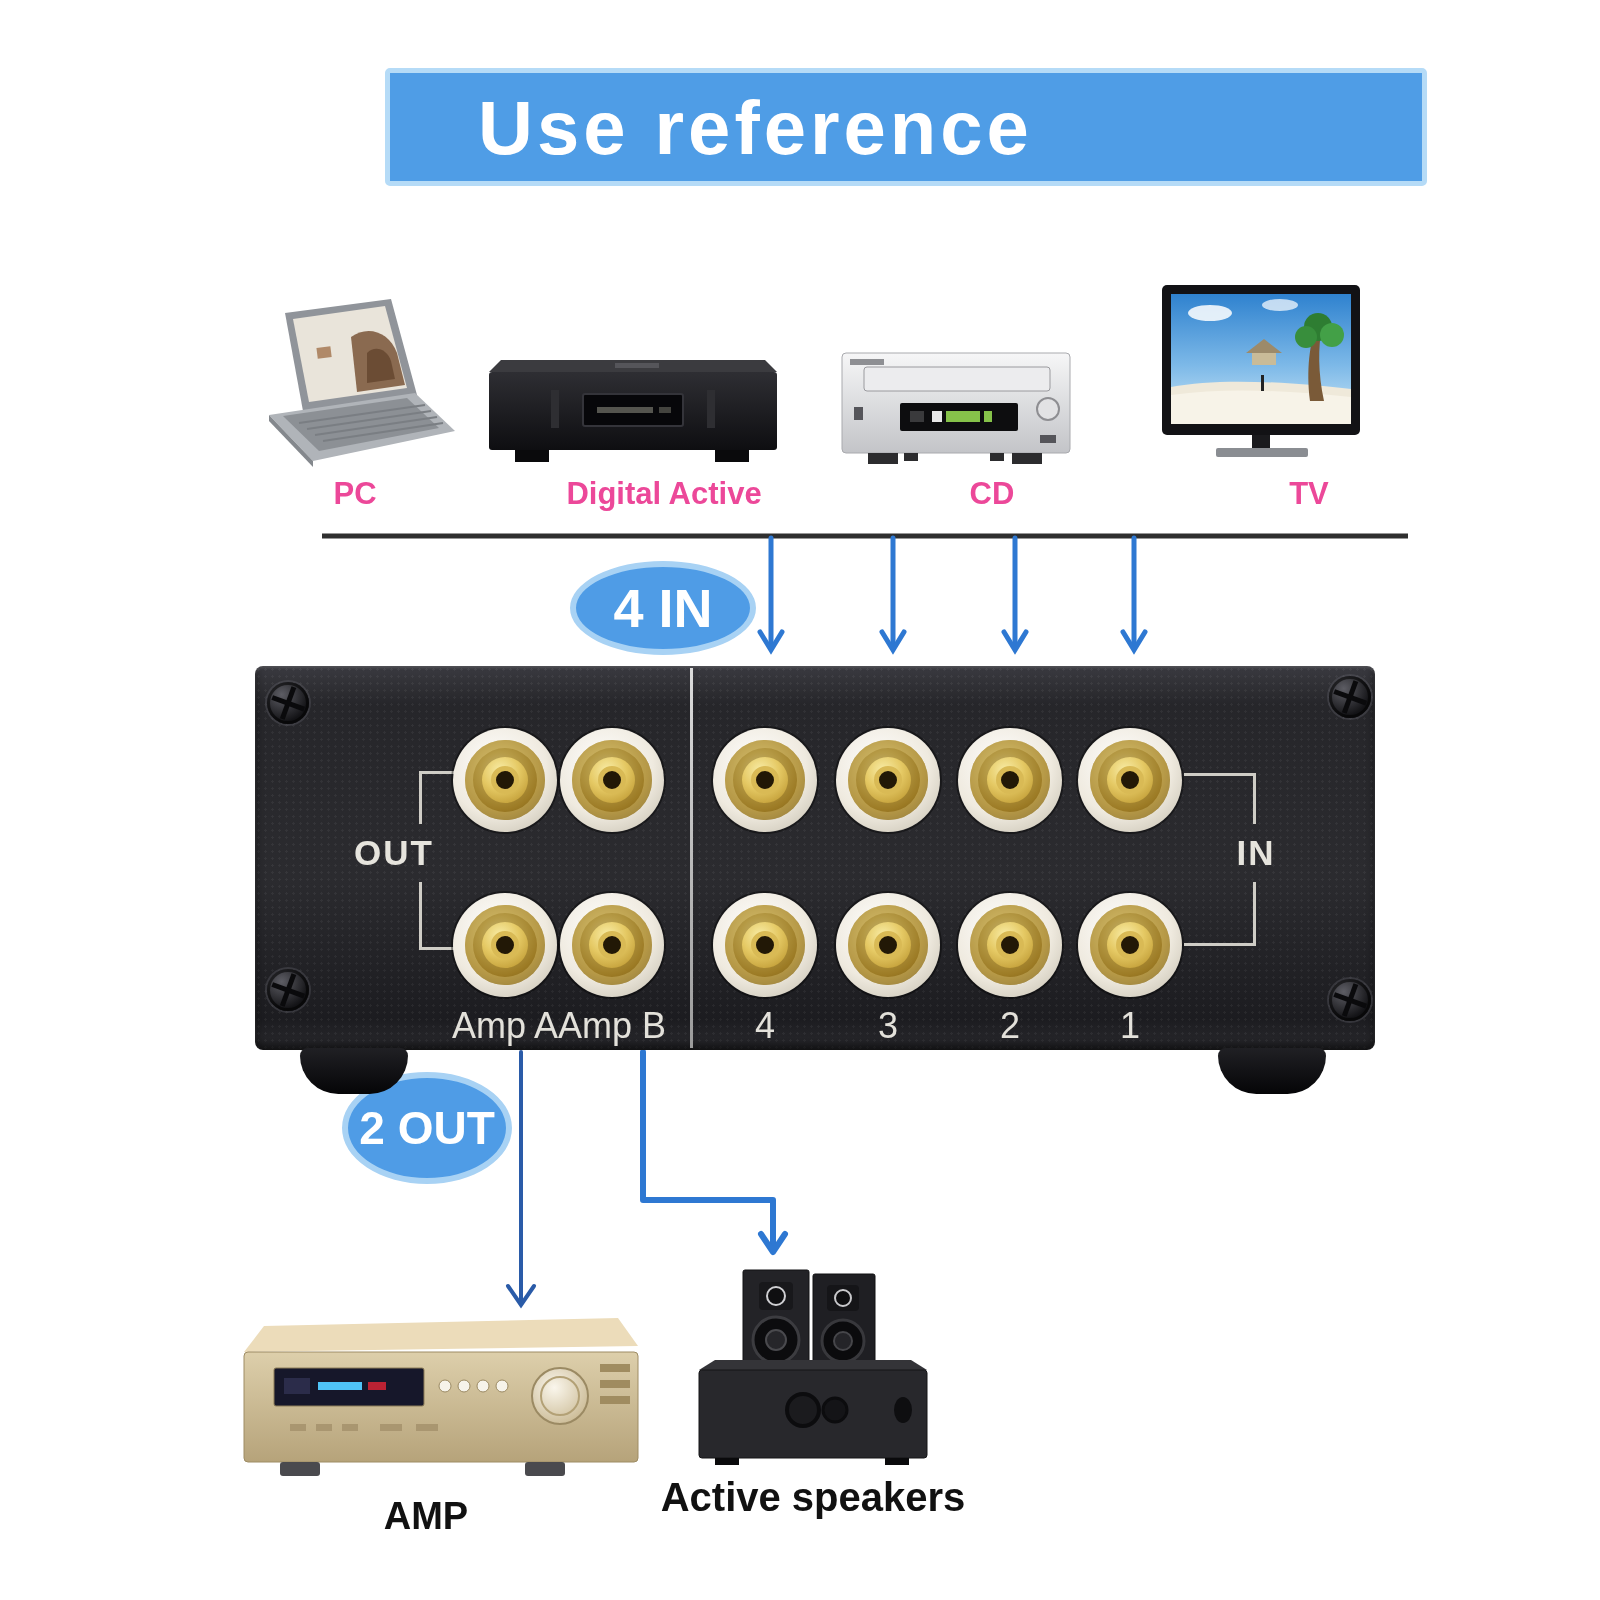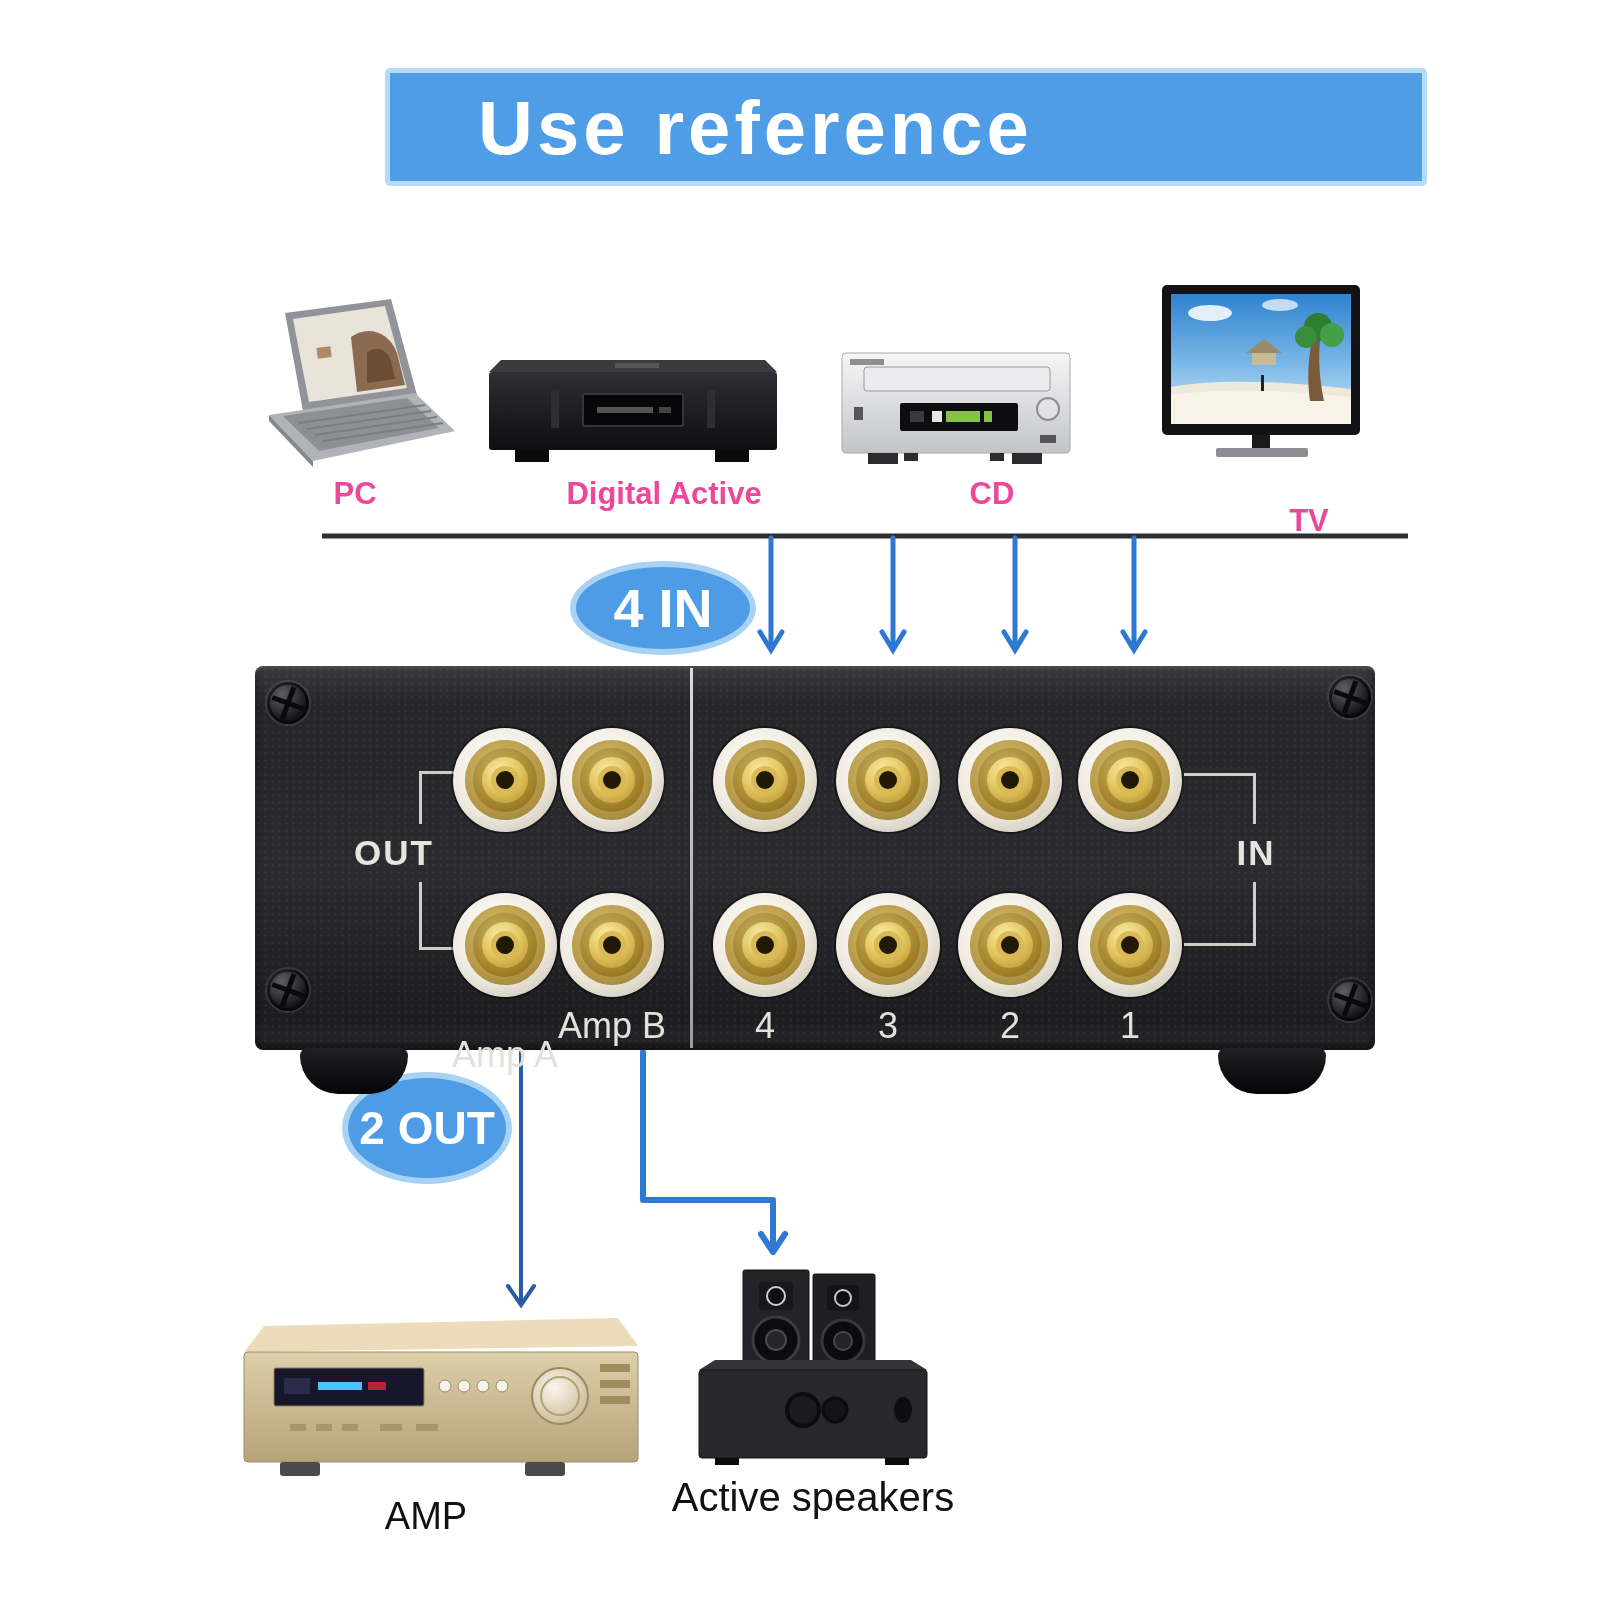--- a/index.html
+++ b/index.html
@@ -8,21 +8,21 @@
   .abs{position:absolute;}
 
   
   .banner{left:385px;top:68px;width:1042px;height:118px;background:#4f9de6;
           border:5px solid #b5dbf7;border-radius:5px;box-sizing:border-box;
           display:flex;align-items:center;}
   .banner-text{padding-left:88px;font-size:76px;font-weight:700;color:#ffffff;letter-spacing:4px;}
 
   
   .dev-label{font-weight:700;font-size:31px;color:#ec4899;text-align:center;transform:translateX(-50%);white-space:nowrap;}
-  .sink-label{font-weight:400;font-size:38px;color:#111;text-align:right;transform:translateX(-50%);white-space:nowrap;}
+  .sink-label{font-weight:700;font-size:38px;color:#111;text-align:right;transform:translateX(-50%);white-space:nowrap;}
 
   
   .badge{border-radius:50%;background:#4f9ce6;border:6px solid #a8d2f4;box-sizing:border-box;
          display:flex;align-items:center;justify-content:center;color:#fff;font-weight:700;}
   .badge-4in{left:570px;top:561px;width:186px;height:94px;font-size:54px;}
   .badge-2out{left:342px;top:1072px;width:170px;height:112px;font-size:46px;}
 
   
   .chassis{left:255px;top:666px;width:1120px;height:384px;border-radius:8px;
            background:
@@ -144,21 +144,21 @@
     <path d="M150,118 C146,86 150,60 156,44 L162,44 C158,64 158,90 164,118 Z" fill="#7a5a38"></path>
     <circle cx="158" cy="44" r="14" fill="#2e7d32"></circle>
     <circle cx="172" cy="52" r="12" fill="#43a047"></circle>
     <circle cx="146" cy="54" r="11" fill="#388e3c"></circle>
     <polygon points="86,70 104,56 122,70" fill="#9c8a6a"></polygon>
     <rect x="92" y="70" width="24" height="12" fill="#c9bb98"></rect>
     <rect x="101" y="92" width="3" height="16" fill="#222"></rect>
     <rect x="92" y="152" width="18" height="13" fill="#1a1a1d"></rect>
     <rect x="56" y="165" width="92" height="9" rx="2" fill="#8a8d92"></rect>
   </svg>
-  <div class="abs dev-label" style="left:1309px;top:476px;margin-top:27px;">TV</div>
+  <div class="abs dev-label" style="left:1309px;top:476px;">TV</div>
 
   <svg class="abs overlay" width="1600" height="1600" viewBox="0 0 1600 1600">
     <line x1="322" y1="536" x2="1408" y2="536" stroke="#2f2f2f" stroke-width="5"></line>
 
     <g stroke="#2e78d2" stroke-width="5" fill="none" stroke-linecap="round">
       <line x1="771" y1="538" x2="771" y2="648"></line>
         <polyline points="760,632 771,650 782,632"></polyline>
     </g>
     <g stroke="#2e78d2" stroke-width="5" fill="none" stroke-linecap="round">
       <line x1="893" y1="538" x2="893" y2="648"></line>
@@ -268,21 +268,21 @@
       <div class="jack-gold">
         <div class="jack-hole"></div>
       </div>
     </div>
   <div class="abs jack" style="left:1078px;top:893px;">
       <div class="jack-gold">
         <div class="jack-hole"></div>
       </div>
     </div>
 
-  <div class="abs panel-text" style="left:505px;top:1034px;">Amp A</div>
+  <div class="abs panel-text" style="left:505px;top:1005px;">Amp A</div>
   <div class="abs panel-text" style="left:612px;top:1005px;">Amp B</div>
   <div class="abs panel-text" style="left:765px;top:1005px;">4</div>
   <div class="abs panel-text" style="left:888px;top:1005px;">3</div>
   <div class="abs panel-text" style="left:1010px;top:1005px;">2</div>
   <div class="abs panel-text" style="left:1130px;top:1005px;">1</div>
 
   <svg class="abs" style="left:230px;top:1312px;" width="415" height="170" viewBox="0 0 415 170">
     <defs>
       <linearGradient id="ampg" x1="0" y1="0" x2="0" y2="1">
         <stop offset="0" stop-color="#ddcfab"></stop>

